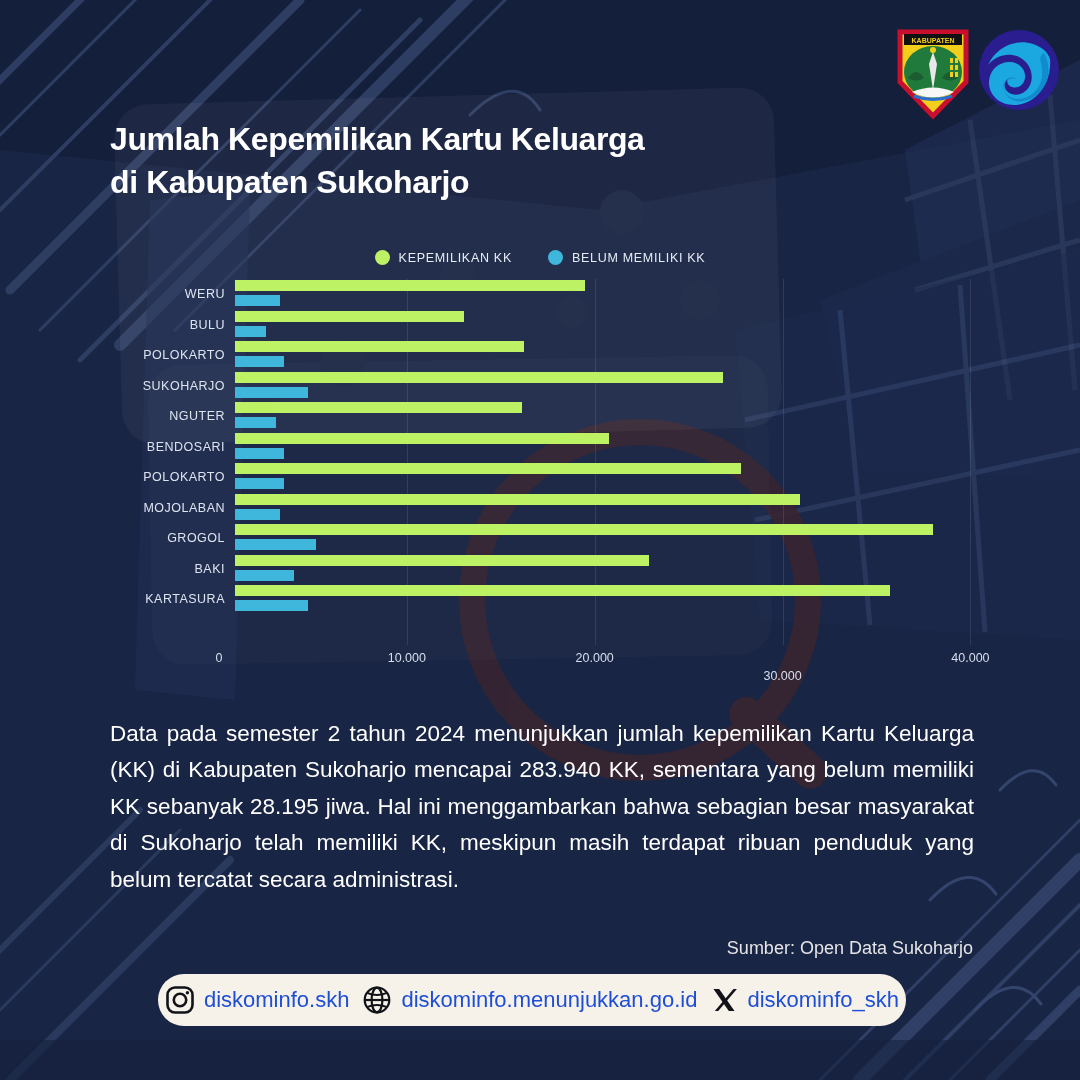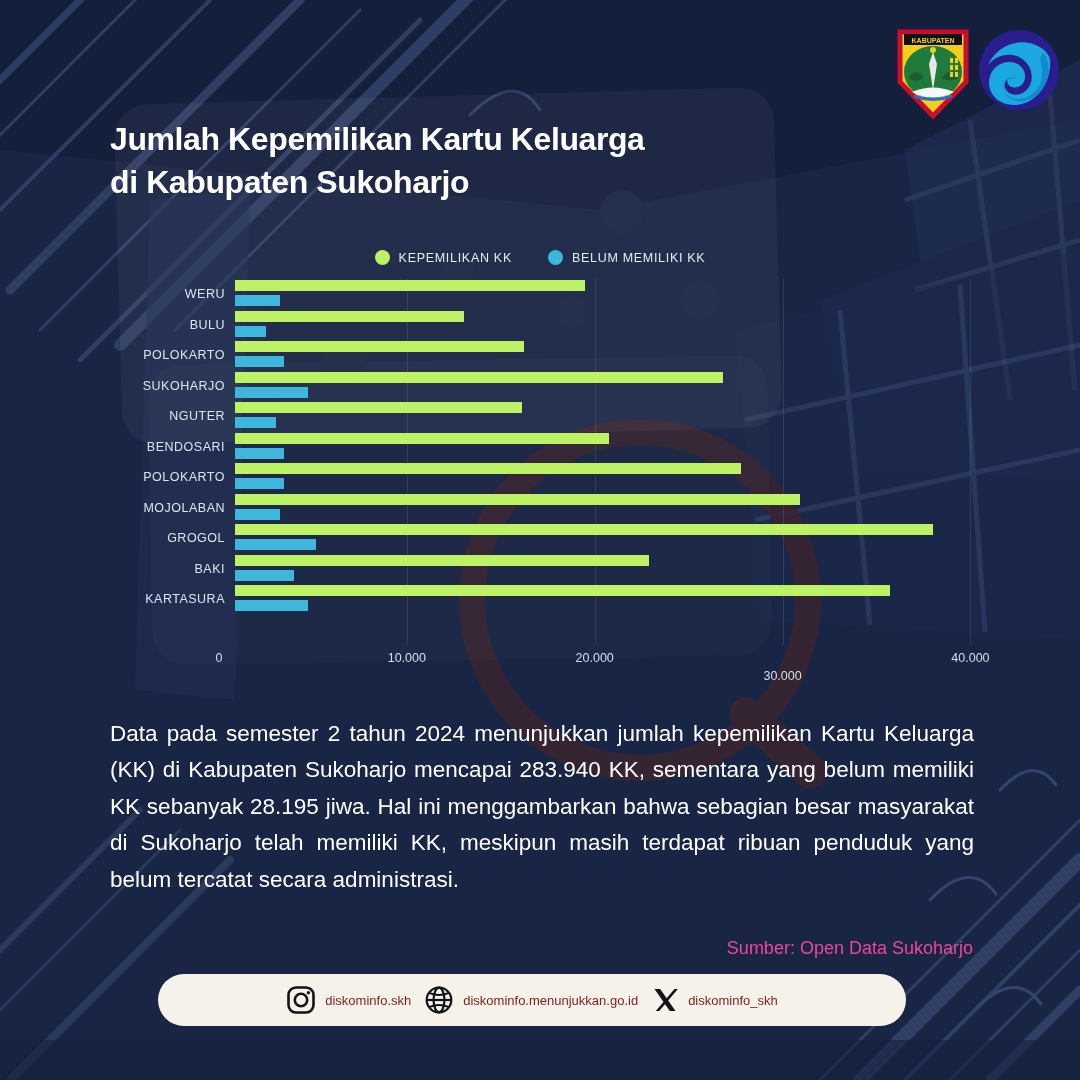--- a/index.html
+++ b/index.html
@@ -75,31 +75,31 @@
     position:absolute; left:110px; top:716px; width:864px; z-index:5;
     color:#ffffff; font-size:22.5px; line-height:1.62;
     text-align:justify; text-justify:inter-word;
   }
   .body-text p { text-align:justify; }
   .body-text p:last-child { text-align-last:left; }
 
   
   .source {
     position:absolute; right:107px; top:938px; z-index:5;
-    color:#ec4899; font-size:18px;
+    color:#e5e5e5; font-size:18px;
   }
 
   
   .footer-pill {
     position:absolute; left:158px; top:974px; width:748px; height:52px;
     background:#f7f2e9; border-radius:26px; z-index:6;
     display:flex; align-items:center; justify-content:center; gap:13px;
   }
   .fg { display:flex; align-items:center; gap:9px; }
-  .fg-label { color:#7f1d1d; font-size:13px; }
+  .fg-label { color:#1d4ed8; font-size:22px; }
   .fg-icon { display:block; }
 </style>
 </head>
 <body>
 
 <svg id="bg" width="1080" height="1080" viewBox="0 0 1080 1080">
   <rect width="1080" height="1080" fill="#192544"></rect>
 
   <path d="M0,0 H1080 V120 L600,210 L0,150 Z" fill="#141f3c"></path>
 

